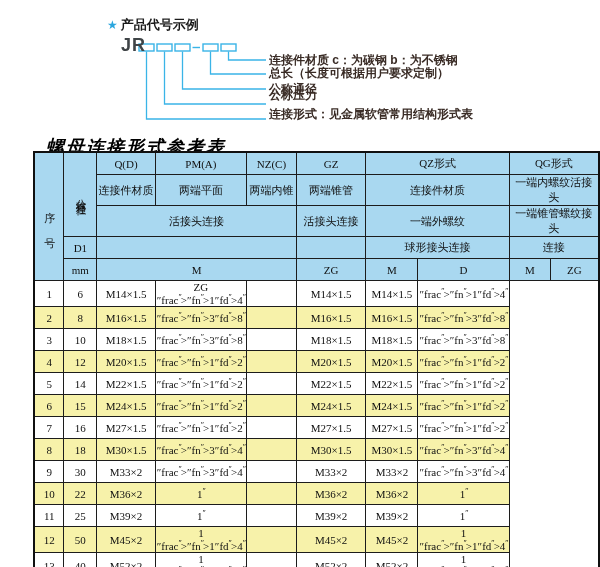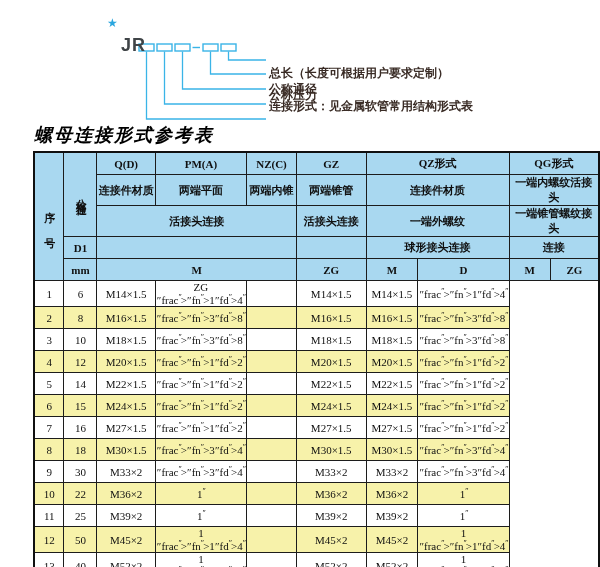--- a/index.html
+++ b/index.html
@@ -11,29 +11,29 @@
   .diagram-title{position:absolute;top:16px;left:107px;display:flex;align-items:center;gap:3px;
                  font-size:13px;font-weight:bold;color:#1a1a1a;}
   .diagram-title .star{color:#2ba6de;font-size:12px;font-weight:normal;}
   .jr-prefix{position:absolute;top:35px;left:121px;font-size:18px;font-weight:bold;
              color:#3f4447;letter-spacing:1px;}
   .diagram svg{position:absolute;top:0;left:0;}
   .diag-label{position:absolute;left:269px;font-size:12px;font-weight:bold;color:#3a2c26;
               line-height:12px;white-space:nowrap;}
 
   
-  .table-title{position:absolute;top:123px;left:34px;margin:0;font-size:18px;font-weight:bold;
+  .table-title{position:absolute;top:123px;left:34px;margin:12px;font-size:18px;font-weight:bold;
                font-style:italic;color:#000;font-family:"DejaVu Serif",serif;letter-spacing:2px;}
 
   
   .ref-table{position:absolute;top:151px;left:33px;border-collapse:collapse;table-layout:fixed;
              border:2px solid #101010;font-family:"Liberation Serif",serif;}
   .ref-table th,.ref-table td{border:1px solid #1c1c1c;text-align:center;vertical-align:middle;
              padding:0 1px;height:21px;overflow:hidden;}
-  .ref-table th{background:#a9d8f0;font-weight:bold;font-size:11px;color:#101010;}
+  .ref-table th{background:#a9d8f0;font-weight:normal;font-size:11px;color:#101010;}
   .ref-table td{background:#ffffff;font-size:11px;color:#101010;}
   .ref-table tr.alt td{background:#f7f2aa;}
   .vtext{writing-mode:vertical-rl;text-orientation:upright;display:inline-block;line-height:1;}
   .seq-spacing{letter-spacing:26px;padding-top:26px;}
   .dia-spacing{letter-spacing:2px;padding-top:2px;font-size:10.5px;}
   .pr{font-size:8px;vertical-align:0.5em;letter-spacing:-1px;}
 </style>
 </head>
 <body>
 
@@ -52,26 +52,28 @@
       <g stroke="#3ab4e7" stroke-width="1.3" fill="none">
         <polyline points="228.5,51.5 228.5,60 266,60"></polyline>
         <polyline points="210.5,51.5 210.5,74 266,74"></polyline>
         <polyline points="182.5,51.5 182.5,89 266,89"></polyline>
         <polyline points="164.5,51.5 164.5,104 266,104"></polyline>
         <polyline points="146.5,51.5 146.5,119 266,119"></polyline>
       </g>
     </svg>
     <div class="diagram-title">
       <span class="star">★</span>
+      <span>产品代号示例</span>
     </div>
     <div class="jr-prefix">JR</div>
+    <div class="diag-label" style="top:54px;">连接件材质  c：为碳钢  b：为不锈钢</div>
     <div class="diag-label" style="top:68px;font-family:Liberation Mono, monospace;">总长（长度可根据用户要求定制）</div>
     <div class="diag-label" style="top:83px;">公称通径</div>
     <div class="diag-label" style="top:89px;">公称压力</div>
-    <div class="diag-label" style="top:100px;">连接形式：见金属软管常用结构形式表</div>
+    <div class="diag-label" style="top:108px;">连接形式：见金属软管常用结构形式表</div>
   </div>
 
   <h2 class="table-title">螺母连接形式参考表</h2>
 
   <table class="ref-table">
     <colgroup>
       <col style="width:31px">
         <col style="width:36px">
         <col style="width:62px">
         <col style="width:60px">

